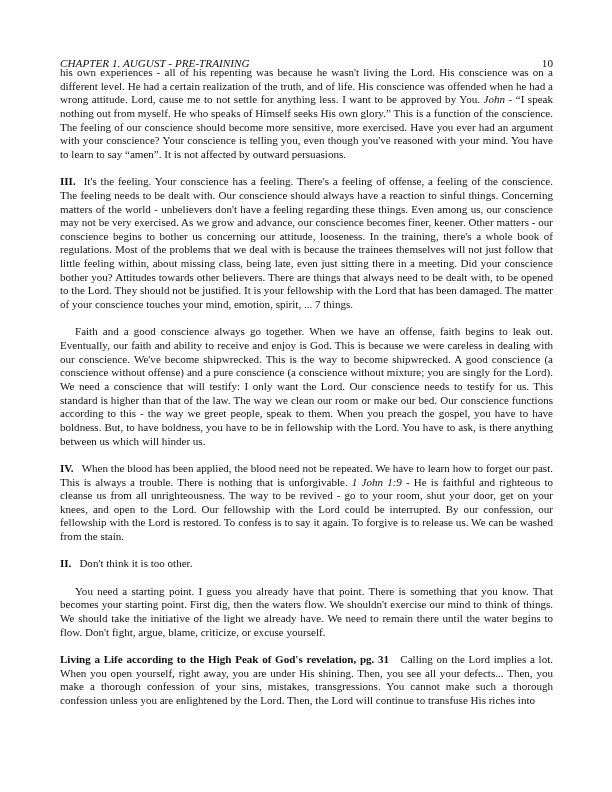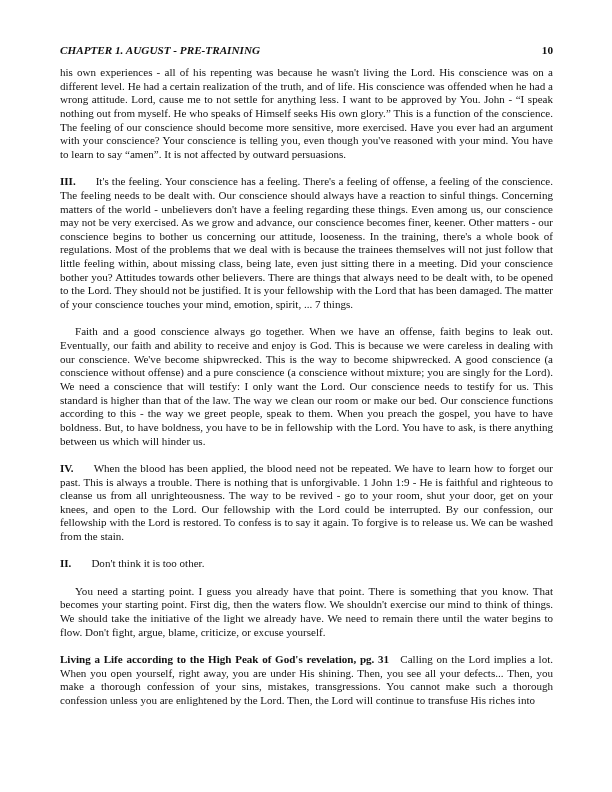--- a/index.html
+++ b/index.html
@@ -1,31 +1,31 @@
 <!DOCTYPE html>
 <html><head>
 <meta charset="utf-8">
 <style>
   html, body { margin:0; padding:0; background:#ffffff; }
   body { width:612px; height:792px; position:relative; overflow:hidden;
          font-family:"DejaVu Serif","Liberation Serif",serif; color:#111; }
   .page { position:absolute; left:60px; top:0; width:493px; }
-  .runhead { position:absolute; top:44px; left:0; width:493px; height:14px;
-             font-family:"Liberation Serif",serif; font-style:italic; font-size:11.2px;font-weight:bold; }
+  .runhead { position:absolute; top:57px; left:0; width:493px; height:14px;
+             font-family:"Liberation Serif",serif; font-style:italic; font-size:11.2px; }
   .runhead .pg { position:absolute; right:0; top:0; font-style:normal; }
   .body { position:absolute; top:66px; left:0; width:493px;
           font-family:"Liberation Serif",serif; font-size:11.05px; line-height:13.65px;
           text-align:justify; }
   p { margin:0 0 13.6px 0; }
   p.ind { text-indent:15px; }
   .b { font-weight:bold; }
-  .i { }
+  .i { font-style:italic; }
   h2 { font-family:"Liberation Serif",serif; font-weight:bold; font-size:17.3px;
        margin:2px 0 12px 0; line-height:20px; letter-spacing:0.1px; }
-  .roman { font-weight:bold; margin-right:20px; }
+  .roman { font-weight:bold; margin-right:8px; }
 </style>
 </head>
 <body>
 
 <div class="page">
   <div class="runhead">
     <span>CHAPTER 1.  AUGUST - PRE-TRAINING</span>
     <span class="pg">10</span>
   </div>
 

